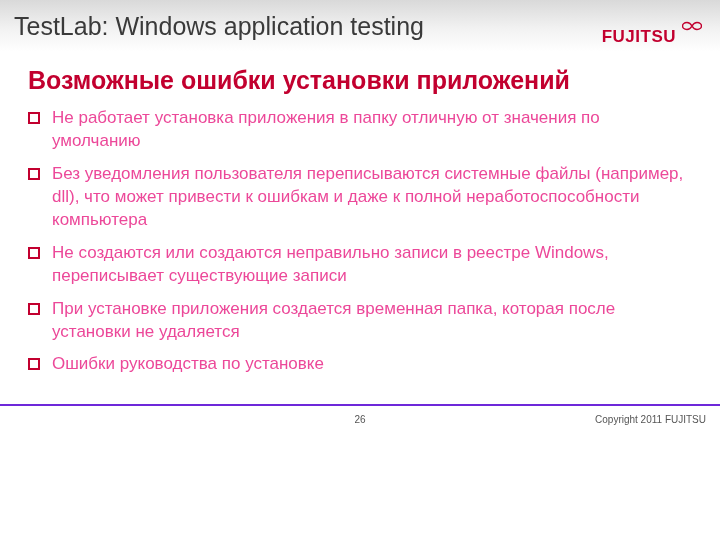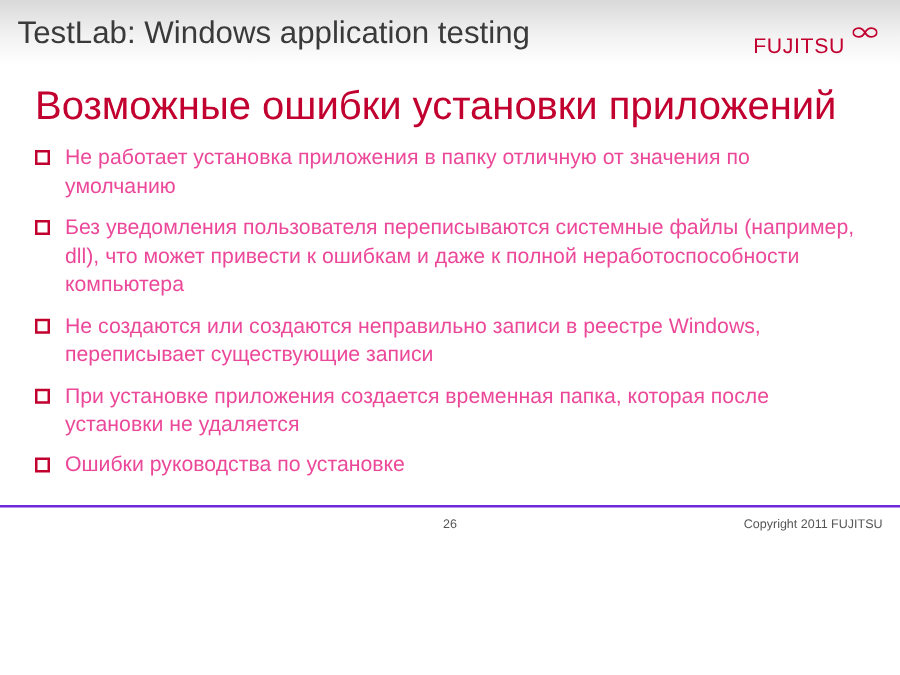--- a/index.html
+++ b/index.html
@@ -6,24 +6,24 @@
   html, body { width: 720px; height: 540px; font-family: Arial, Helvetica, sans-serif; background: #fff; }
   .slide { width: 720px; height: 432px; position: relative; display: flex; flex-direction: column; }
   .header {
     height: 52px;
     background: linear-gradient(to bottom, #d9d9d9 0%, #f2f2f2 55%, #ffffff 100%);
     display: flex; align-items: center; justify-content: space-between;
     padding: 0 18px 0 14px;
   }
   .header-title { font-size: 25px; color: #3a3a3a; font-weight: 400; }
   .logo { display: flex; align-items: center; gap: 6px; }
-  .logo-text { color: #c2002f; font-weight: 400; font-size: 17px; letter-spacing: 0.5px; font-family: Arial, sans-serif; margin-top: 22px; }
+  .logo-text { color: #c2002f; font-weight: 700; font-size: 17px; letter-spacing: 0.5px; font-family: Arial, sans-serif; margin-top: 22px; }
   .logo-mark { width: 20px; height: 14px; }
   .content { flex: 1; padding: 14px 28px 0 28px; }
-  .section-title { color: #c2002f; font-size: 32px; font-weight: 400; margin-bottom: 12px; }
+  .section-title { color: #c2002f; font-size: 25px; font-weight: 700; margin-bottom: 12px; }
   .bullet-list { list-style: none; }
   .bullet-item { display: flex; align-items: flex-start; margin-bottom: 10px; }
   .bullet-box {
     width: 12px; height: 12px; border: 2px solid #c2002f; margin-top: 5px; margin-right: 12px;
     flex-shrink: 0;
   }
   .bullet-text { font-size: 17px; color: #ec4899; line-height: 1.35; }
   .footer {
     height: 28px; border-top: 2px solid #6d28d9;
     display: flex; align-items: center; justify-content: center;

